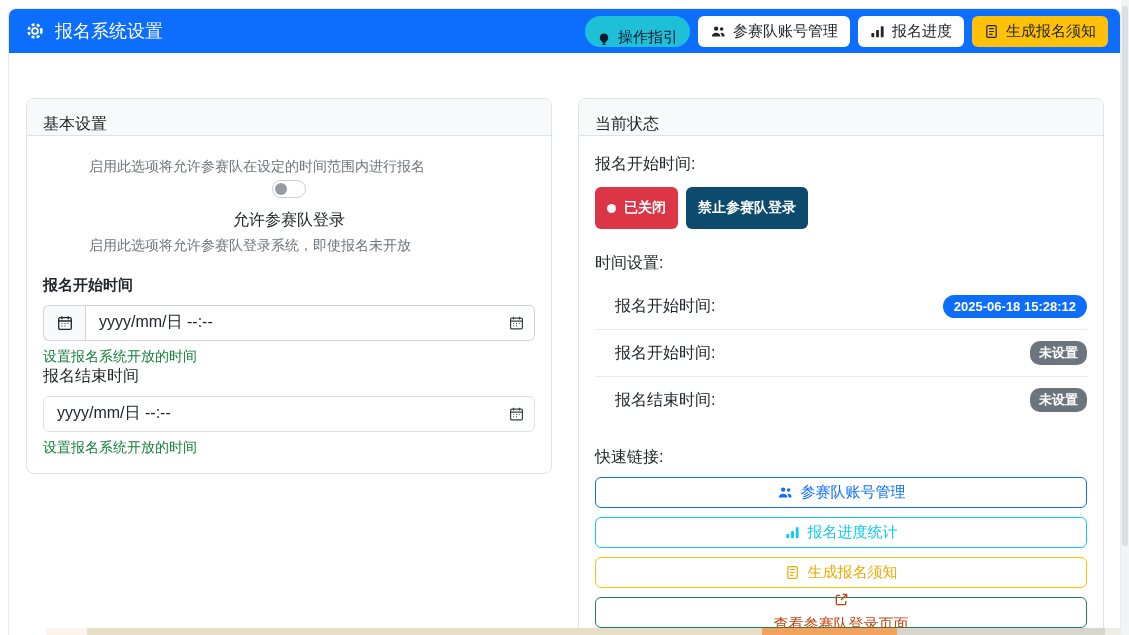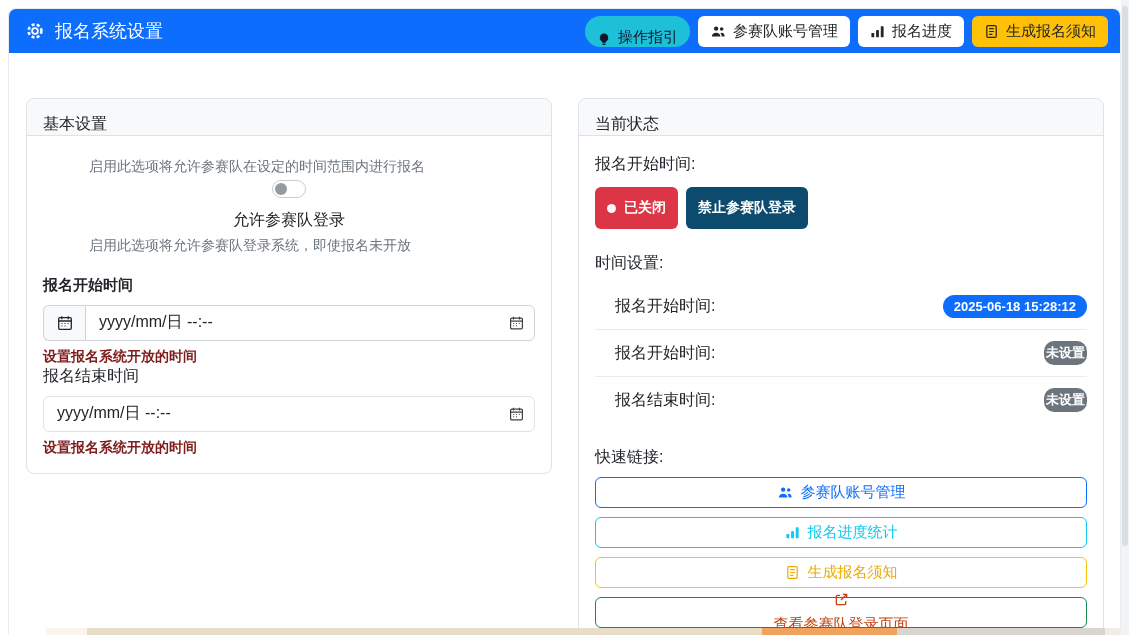--- a/index.html
+++ b/index.html
@@ -66,42 +66,42 @@
   .dt-input {
     width:100%; height:36px; border:1px solid #ced4da; border-radius:0 6px 6px 0;
     padding:0 46px 0 13px; font-size:16px; color:#212529; font-family:inherit;
     background:#fff; outline:none;
   }
   .dt-wrap.standalone .dt-input { border-radius:6px; border-color:#dee2e6; }
   .picker-icon {
     position:absolute; right:11px; top:50%; transform:translateY(-50%);
     color:#3c4043; display:flex; cursor:pointer;
   }
-  .input-help { color:#7f1d1d; font-size:14px; margin-top:7px;font-weight:bold; }
+  .input-help { color:#15803d; font-size:14px; margin-top:7px; }
   
   .status-label { font-size:16px; margin-top:2px; }
   .badge-row { display:flex; gap:8px; margin-top:12px; }
   .badge {
     display:inline-flex; align-items:center; gap:8px; color:#fff;
     font-weight:700; font-size:14px; padding:12px 12px; border-radius:6px;
   }
   .badge.red  { background:#dc3545; }
   .badge.gray { background:#0c4a6e; }
   .dot { width:9px; height:9px; border-radius:50%; background:#f4f6f8; }
   .section-label { font-size:16px; margin-top:24px; }
   .time-rows { margin-top:10px; }
   .time-row {
     display:flex; align-items:center; justify-content:space-between;
     padding:11px 0 11px 20px;
   }
   .time-row + .time-row { border-top:1px solid #e9ecef; }
   .time-row .tl { font-size:16px; }
   .pill { color:#fff; font-weight:700; font-size:13px; padding:4px 11px; border-radius:12px; }
   .pill.blue { background:#0d6efd; }
-  .pill.gray { background:#6c757d; padding:3px 2px; border-radius:10px; }
+  .pill.gray { background:#6c757d; padding:3px 9px; border-radius:10px; }
   
   .quick-links { display:flex; flex-direction:column; gap:9px; margin-top:9px; }
   .qbtn {
     height:31px; border-radius:6px; background:#fff; display:flex; align-items:center;
     justify-content:center; gap:8px; font-size:15px; cursor:pointer; font-family:inherit;
   }
   .qbtn.primary { border:1px solid #0d6efd; color:#0d6efd; }
   .qbtn.info    { border:1px solid #0dcaf0; color:#0dcaf0; }
   .qbtn.warning { border:1px solid #ffc107; color:#eda900; }
   .qbtn.success { border:1px solid #198754; color:#c2410c;flex-direction:column; }

